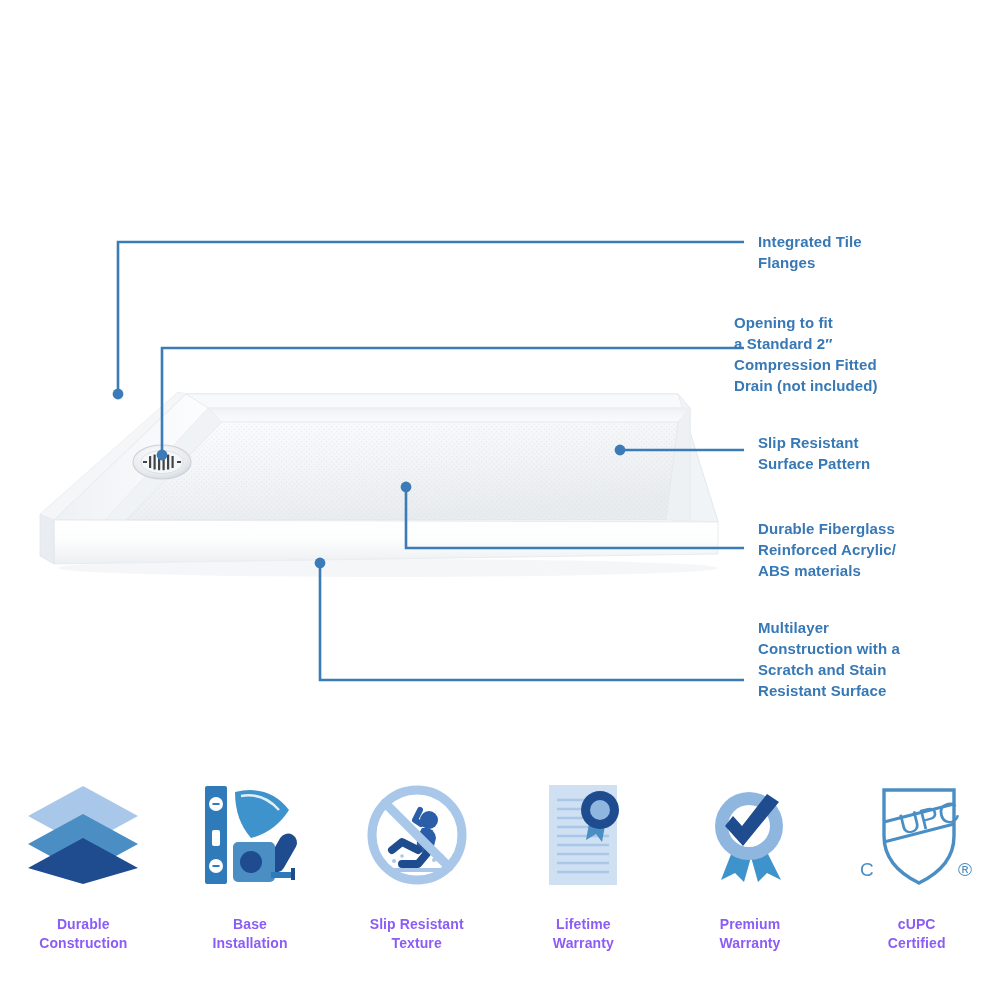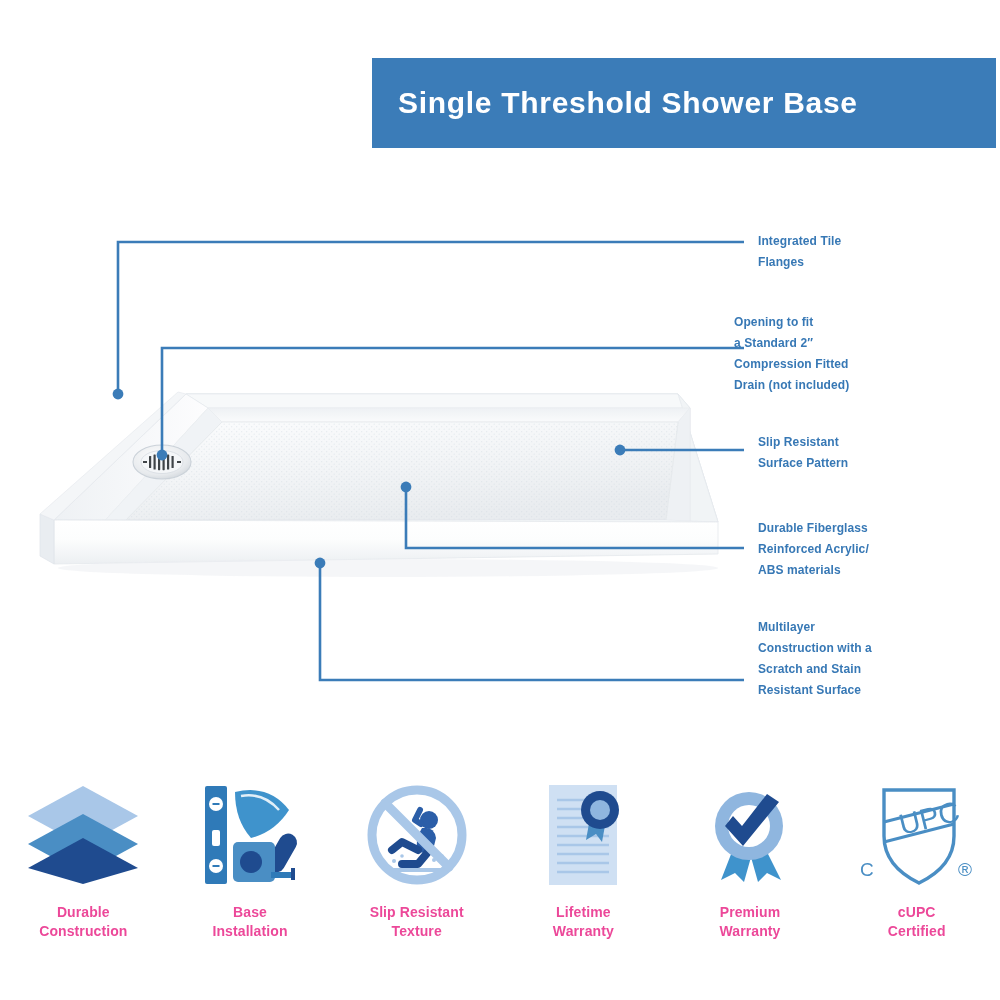--- a/index.html
+++ b/index.html
@@ -43,21 +43,21 @@
     top: 368px;
     width: 720px;
     height: 230px;
   }
   #product-svg { display: block; }
 
   
   .callout-text {
     position: absolute;
     color: #3778b5;
-    font-size: 12px;
+    font-size: 15px;
     font-weight: bold;
     line-height: 21px;
     letter-spacing: 0.1px;
     white-space: pre-line;
   }
   #co-text-0 { left: 758px; top: 231px; }
   #co-text-1 { left: 734px; top: 312px; }
   #co-text-2 { left: 758px; top: 432px; }
   #co-text-3 { left: 758px; top: 518px; }
   #co-text-4 { left: 758px; top: 617px; }
@@ -84,38 +84,35 @@
     flex-direction: column;
     align-items: center;
   }
   .feature-icon {
     height: 120px;
     display: flex;
     align-items: center;
     justify-content: center;
   }
   .feature-label {
-    margin-top: 8px;
-    color: #ec4899;
+    margin-top: 20px;
+    color: #8b5cf6;
     font-size: 14px;
     font-weight: bold;
     line-height: 19px;
     text-align: center;
     white-space: pre-line;
     letter-spacing: 0.1px;
   }
 </style>
 </head>
 <body>
 
 <div id="page">
 
-  <div id="title-banner">
-    <div id="title-text">Single Threshold Shower Base</div>
-  </div>
 
   <div id="product-stage">
     <svg id="product-svg" width="720" height="230" viewBox="0 0 720 230">
       <defs>
         <linearGradient id="gFloor" x1="0" y1="0" x2="0.45" y2="1">
           <stop offset="0%" stop-color="#fbfcfd"></stop>
           <stop offset="55%" stop-color="#f2f4f6"></stop>
           <stop offset="100%" stop-color="#e9ecef"></stop>
         </linearGradient>
         <linearGradient id="gTopRim" x1="0" y1="0" x2="1" y2="0">

